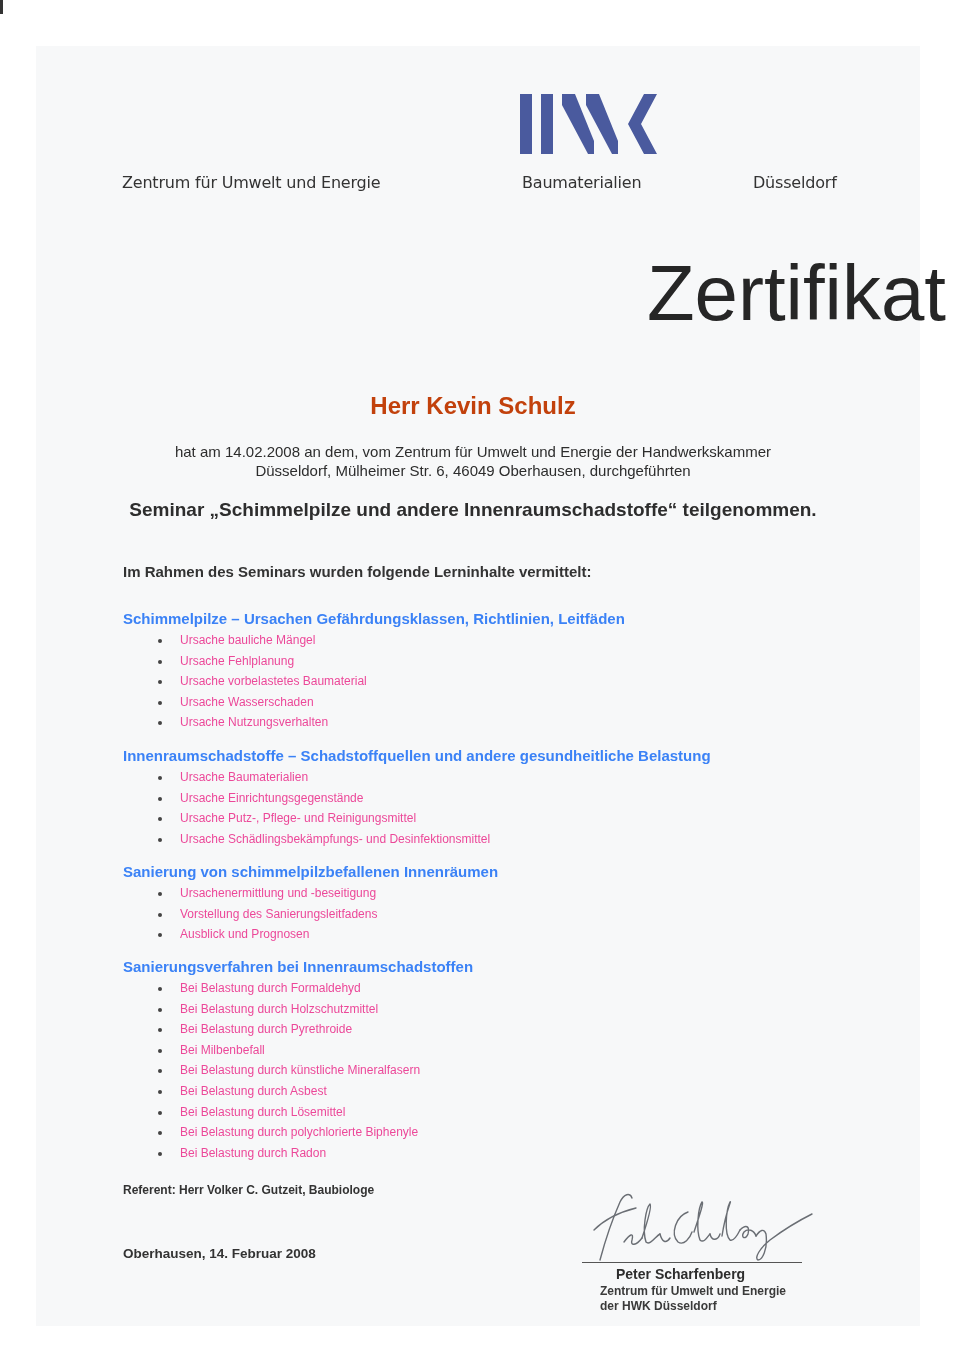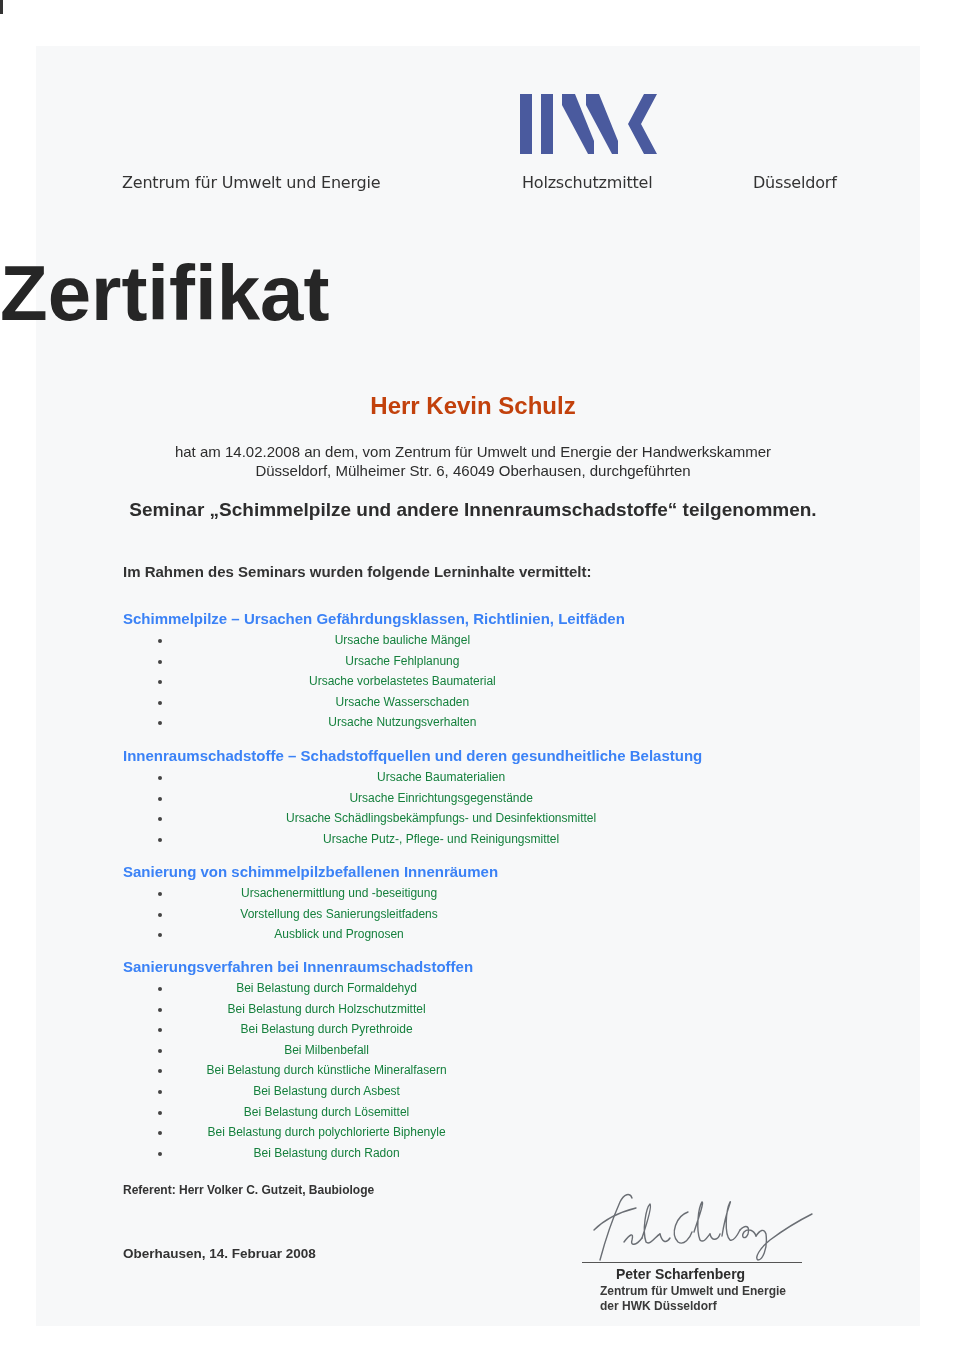--- a/index.html
+++ b/index.html
@@ -50,23 +50,23 @@
     }
     .hdr-left { left: 122px; }
     .hdr-mid { left: 522px; }
     .hdr-right { left: 753px; }
 
     .title {
       position: absolute;
       left: 0;
       width: 946px;
       top: 248px;
-      text-align: left;
+      text-align: right;
       font-size: 78px;
-      font-weight: bold;
+      font-weight: normal;
       color: #262626;
       letter-spacing: 0px;
     }
     .recipient {
       position: absolute;
       left: 0;
       width: 946px;
       top: 392px;
       text-align: center;
       font-size: 24px;
@@ -115,23 +115,22 @@
     .section ul {
       margin: 0;
       padding: 0;
       list-style: none;
     }
     .section li {
       position: relative;
       padding-left: 57px;
       font-size: 12px;
       line-height: 20.6px;
-      color: #15803d;
+      color: #ec4899;
       white-space: nowrap;
-      text-align: center;
     }
     .section li::before {
       content: "";
       position: absolute;
       left: 35px;
       top: 9px;
       width: 4px;
       height: 4px;
       border-radius: 50%;
       background: #444;
@@ -200,21 +199,21 @@
 <svg class="logo" viewBox="0 0 140 62" xmlns="http://www.w3.org/2000/svg">
   <g fill="#4a5a9e">
     <rect x="0" y="1" width="12" height="60"></rect>
     <rect x="21" y="1" width="12" height="60"></rect>
     <polygon points="42,1 55,1 74,48 74,61 68,61 42,12"></polygon>
     <polygon points="66,1 79,1 98,48 98,61 92,61 66,12"></polygon>
     <polygon points="124,1 137,1 121,31 137,61 124,61 108,31"></polygon>
   </g>
 </svg>
 <div class="hdr-text hdr-left">Zentrum für Umwelt und Energie</div>
-<div class="hdr-text hdr-mid">Holzschutzmittel</div>
+<div class="hdr-text hdr-mid">Baumaterialien</div>
 <div class="hdr-text hdr-right">Düsseldorf</div>
 
 <div class="title">Zertifikat</div>
 <div class="recipient">Herr Kevin Schulz</div>
 <div class="intro">
   <div>hat am 14.02.2008 an dem, vom Zentrum für Umwelt und Energie der Handwerkskammer</div>
   <div>Düsseldorf, Mülheimer Str. 6, 46049 Oberhausen, durchgeführten</div>
 </div>
 <div class="seminar">Seminar „Schimmelpilze und andere Innenraumschadstoffe“ teilgenommen.</div>
 
@@ -225,26 +224,26 @@
   <ul>
     <li>Ursache bauliche Mängel</li>
     <li>Ursache Fehlplanung</li>
     <li>Ursache vorbelastetes Baumaterial</li>
     <li>Ursache Wasserschaden</li>
     <li>Ursache Nutzungsverhalten</li>
   </ul>
 </div>
 
 <div class="section sec2">
-  <h3>Innenraumschadstoffe – Schadstoffquellen und deren gesundheitliche Belastung</h3>
+  <h3>Innenraumschadstoffe – Schadstoffquellen und andere gesundheitliche Belastung</h3>
   <ul>
     <li>Ursache Baumaterialien</li>
     <li>Ursache Einrichtungsgegenstände</li>
+    <li>Ursache Putz-, Pflege- und Reinigungsmittel</li>
     <li>Ursache Schädlingsbekämpfungs- und Desinfektionsmittel</li>
-    <li>Ursache Putz-, Pflege- und Reinigungsmittel</li>
   </ul>
 </div>
 
 <div class="section sec3">
   <h3>Sanierung von schimmelpilzbefallenen Innenräumen</h3>
   <ul>
     <li>Ursachenermittlung und -beseitigung</li>
     <li>Vorstellung des Sanierungsleitfadens</li>
     <li>Ausblick und Prognosen</li>
   </ul>

